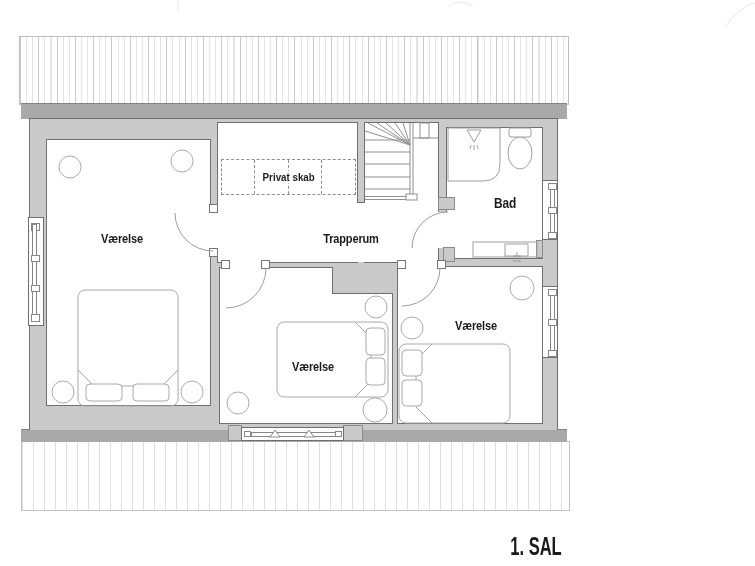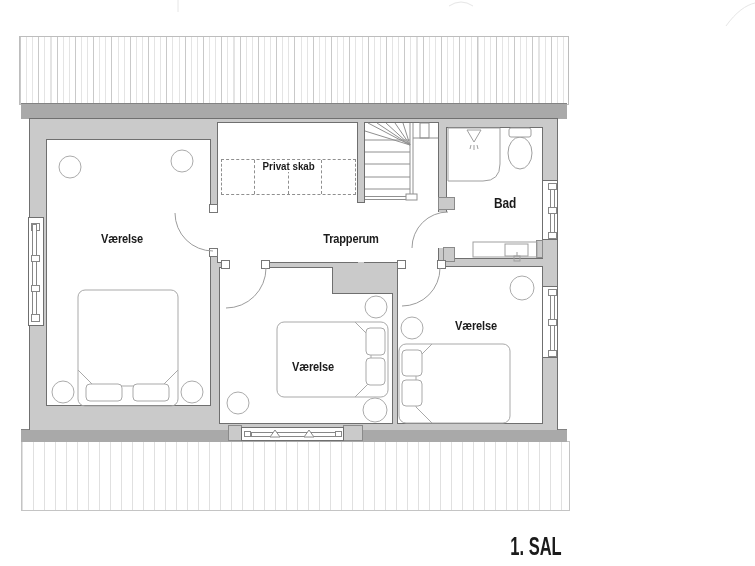--- a/index.html
+++ b/index.html
@@ -28,21 +28,21 @@
   
   .closet{left:221px;top:159px;width:135px;height:36px;background:#fff;
           border:1px dashed #8f8f8f;box-sizing:border-box;}
   .closet-div{position:absolute;top:0;bottom:0;width:0;border-left:1px dashed #8f8f8f;}
   
   .lbl{position:absolute;display:flex;align-items:center;justify-content:center;
        font-weight:bold;color:#1b1b1b;letter-spacing:-0.2px;white-space:nowrap;z-index:30;
        transform:scaleX(0.85);}
   .lbl-room{font-size:13px;width:120px;height:18px;}
   .lbl-bad{font-size:14px;width:80px;height:18px;}
-  .lbl-closet{position:absolute;inset:0;display:flex;align-items:flex-start;justify-content:center;z-index:31;}
+  .lbl-closet{position:absolute;inset:0;display:flex;align-items:center;justify-content:center;z-index:31;}
   .lbl-closet span{font-weight:bold;font-size:11.5px;color:#1b1b1b;background:#fff;
        padding:0 3px;transform:scaleX(0.85);white-space:nowrap;}
   .lbl-title{font-size:25px;width:160px;height:28px;transform:scaleX(0.66);letter-spacing:0;}
   svg.overlay{position:absolute;left:0;top:0;z-index:20;pointer-events:none;}
 </style>
 </head>
 <body>
 
 <div class="canvas">
 

